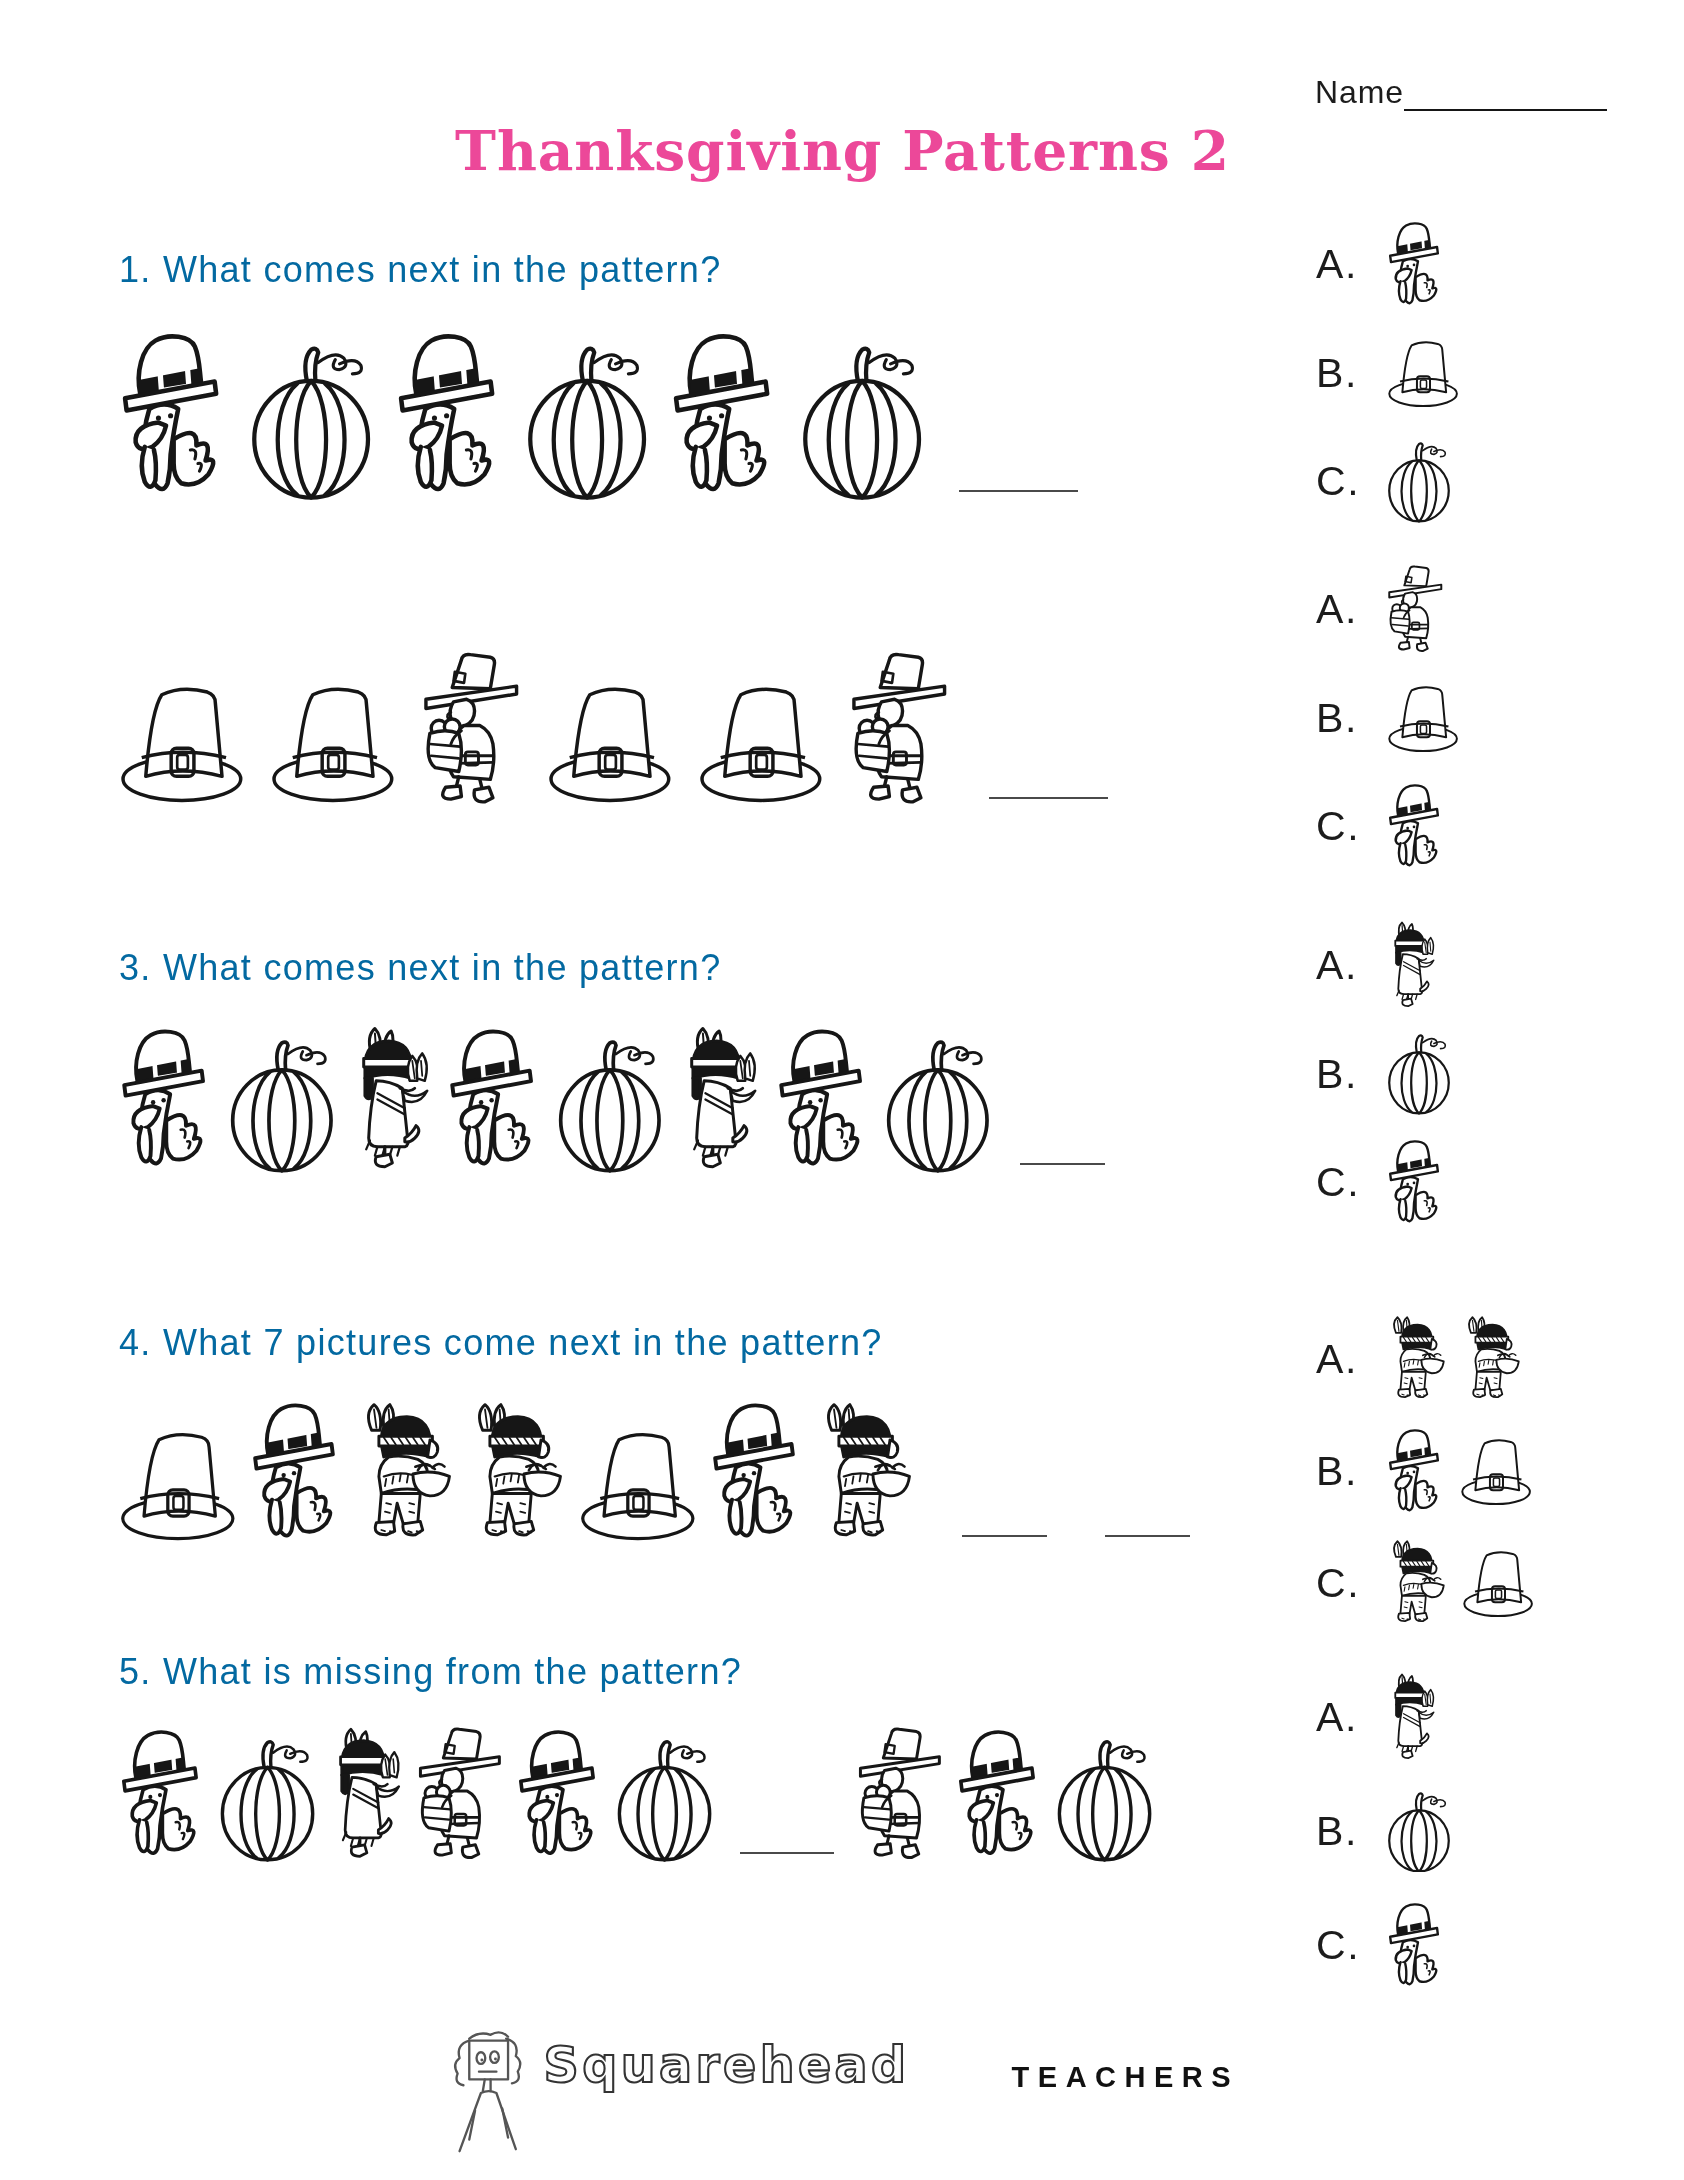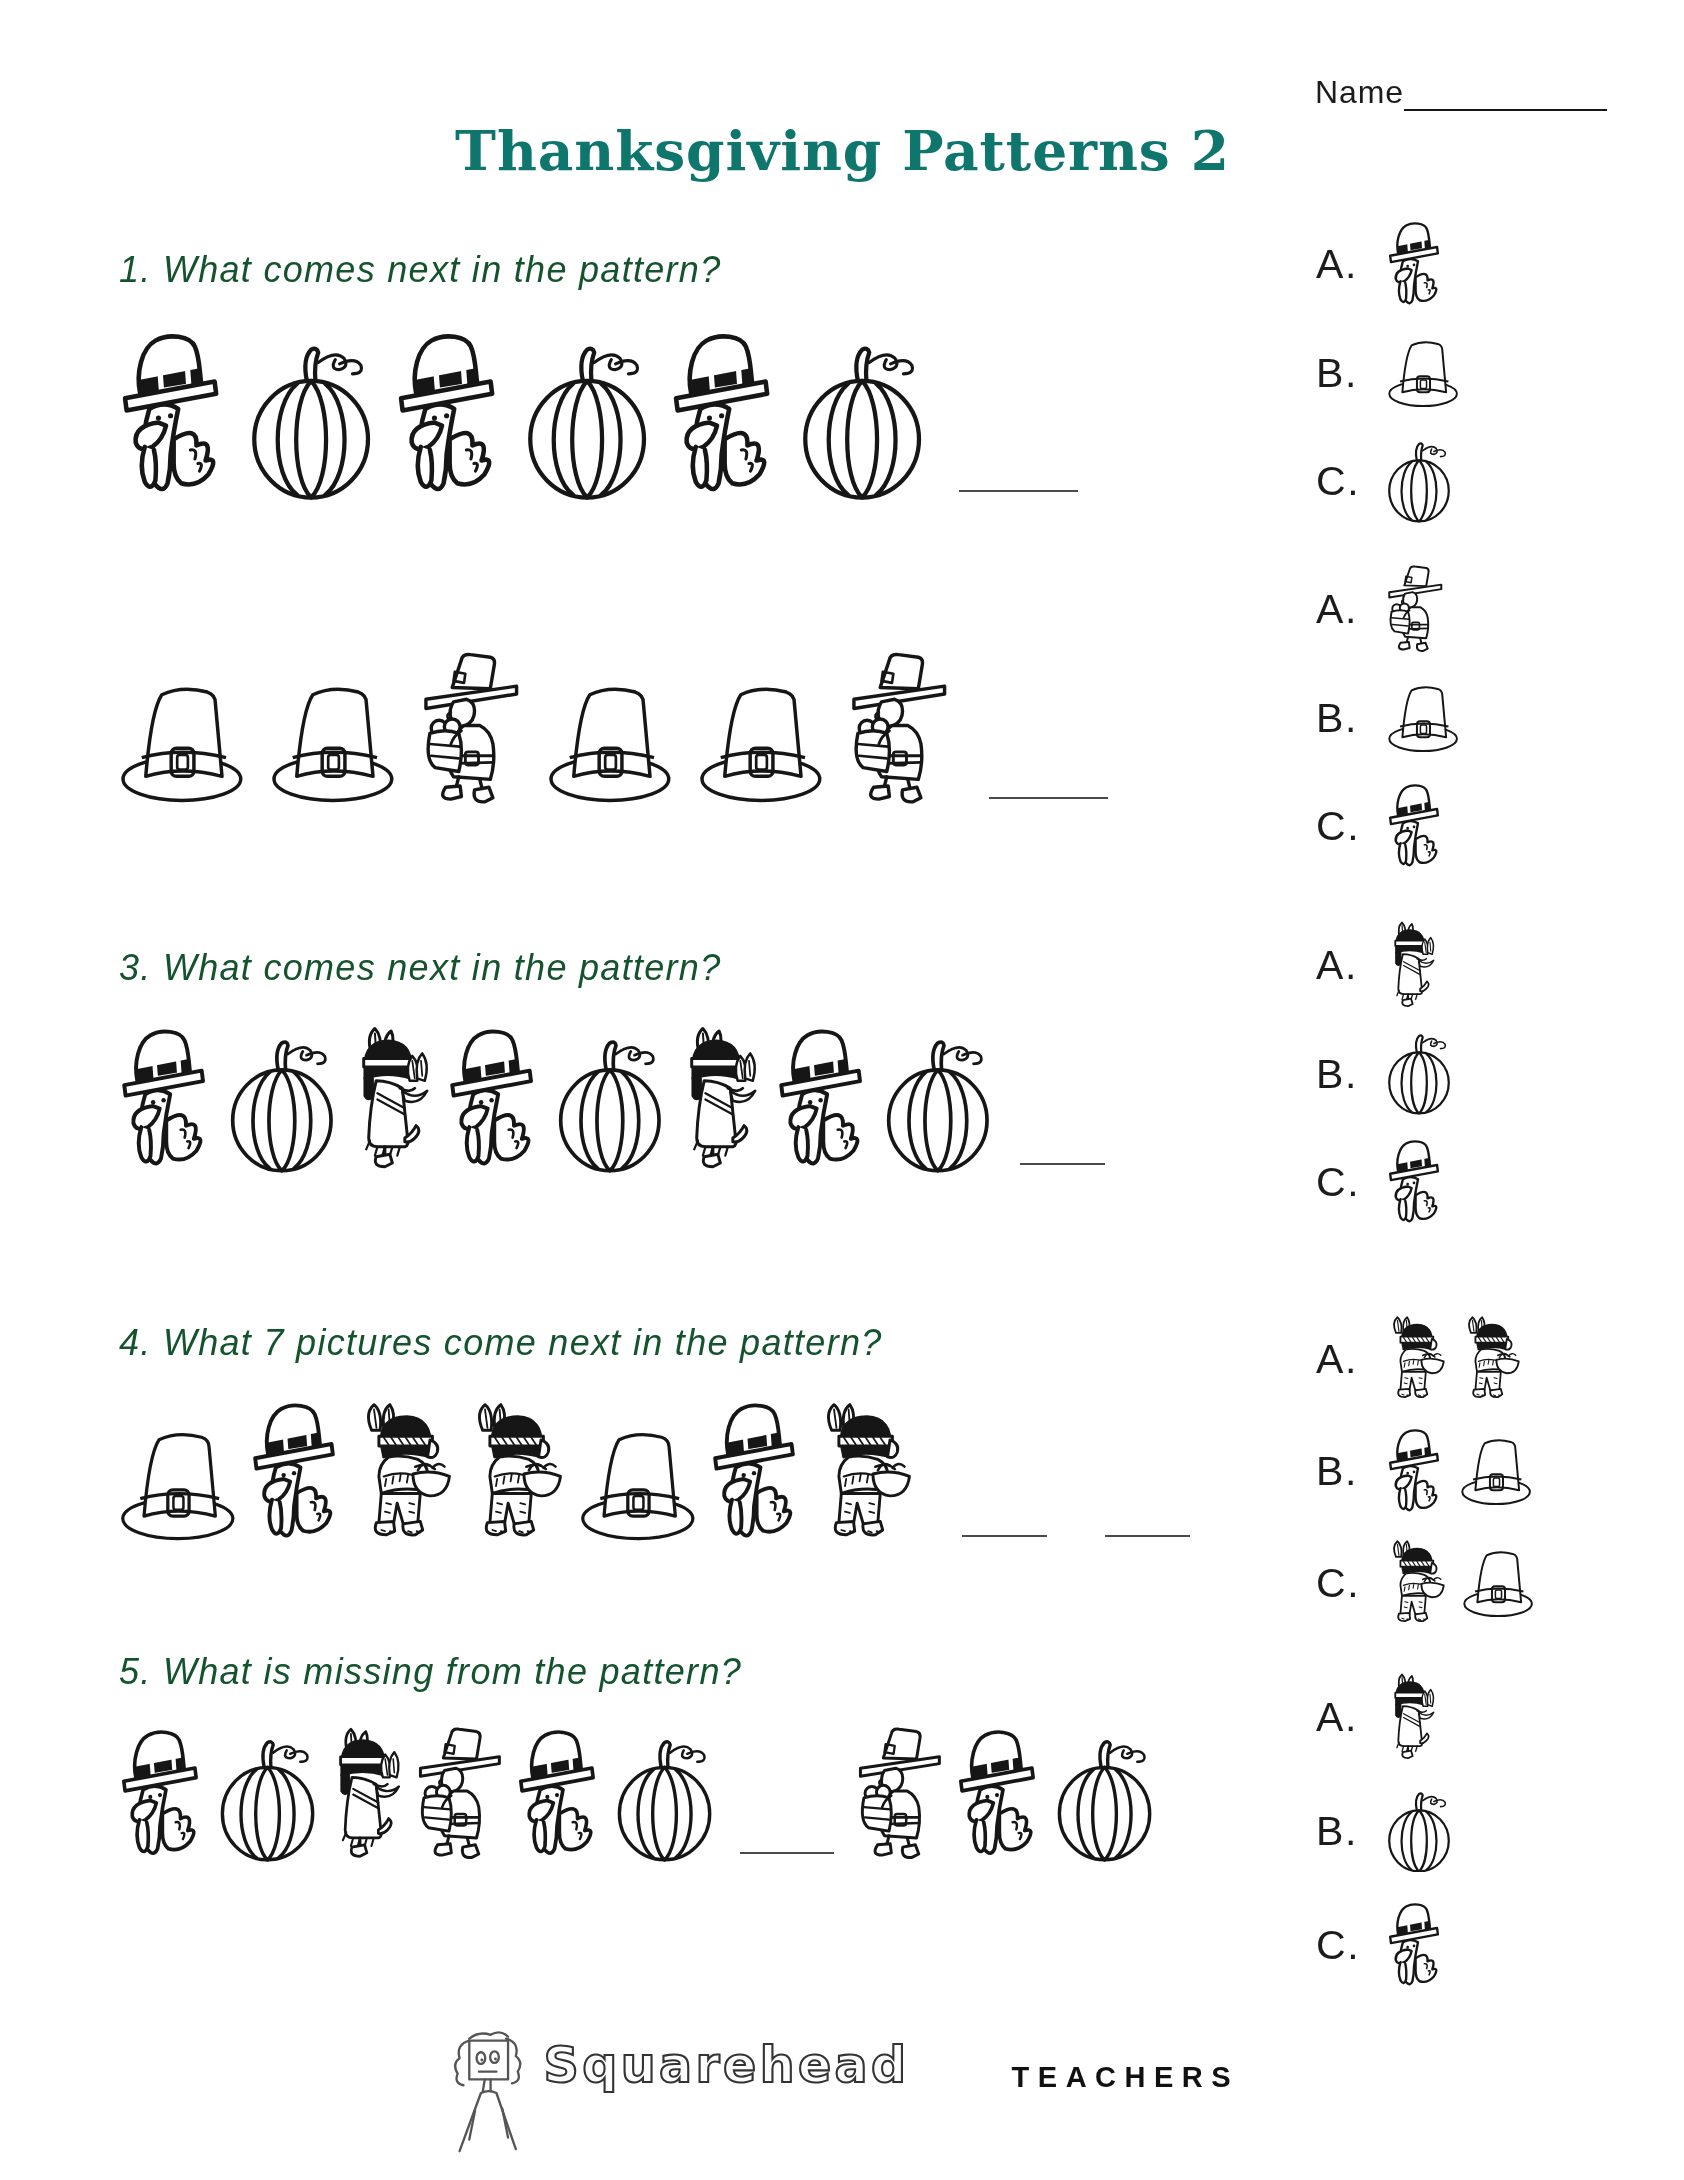--- a/index.html
+++ b/index.html
@@ -3,26 +3,26 @@
 <meta charset="utf-8">
 <style>
   html,body{margin:0;padding:0;background:#ffffff;}
   .page{position:relative;width:1685px;height:2181px;background:#fff;
         font-family:"Liberation Sans",sans-serif;color:#1c1c1c;overflow:hidden;}
 
   
   .name-row{position:absolute;top:73px;left:1315px;font-size:32px;letter-spacing:0.9px;}
   .name-line{display:inline-block;width:203px;height:36px;border-bottom:2.6px solid #161616;vertical-align:bottom;}
   .title{position:absolute;top:118px;left:0;width:100%;text-align:center;margin:0;
-         font-family:"DejaVu Serif",serif;font-weight:800;font-size:55px;letter-spacing:0.9px;color:#0f766e;}
+         font-family:"DejaVu Serif",serif;font-weight:800;font-size:55px;letter-spacing:0.9px;color:#ec4899;}
 
   
   .question{position:absolute;left:119px;width:1566px;}
   .q0{top:249px}.q1{top:601px}.q2{top:947px}.q3{top:1322px}.q4{top:1651px}
-  .prompt{font-size:36px;letter-spacing:1.3px;color:#14532d;font-style:italic;}
+  .prompt{font-size:36px;letter-spacing:1.3px;color:#0369a1;}
   .pattern{display:flex;align-items:flex-end;}
   .q0 .pattern{margin-top:39px;gap:22px;--h:170px}
   .q1 .pattern{margin-top:51px;gap:25.6px;--h:155px}
   .q2 .pattern{margin-top:37px;gap:15.3px;--h:147px}
   .q3 .pattern{margin-top:36px;gap:13.6px;--h:145px}
   .q4 .pattern{margin-top:34px;gap:12.8px;--h:135px}
 
   .pat-item{display:flex;align-items:flex-end;}
   .pat-item svg{height:calc(var(--h) * var(--f,1));width:auto;display:block;}
   .icon-pumpkin{--f:0.92}

